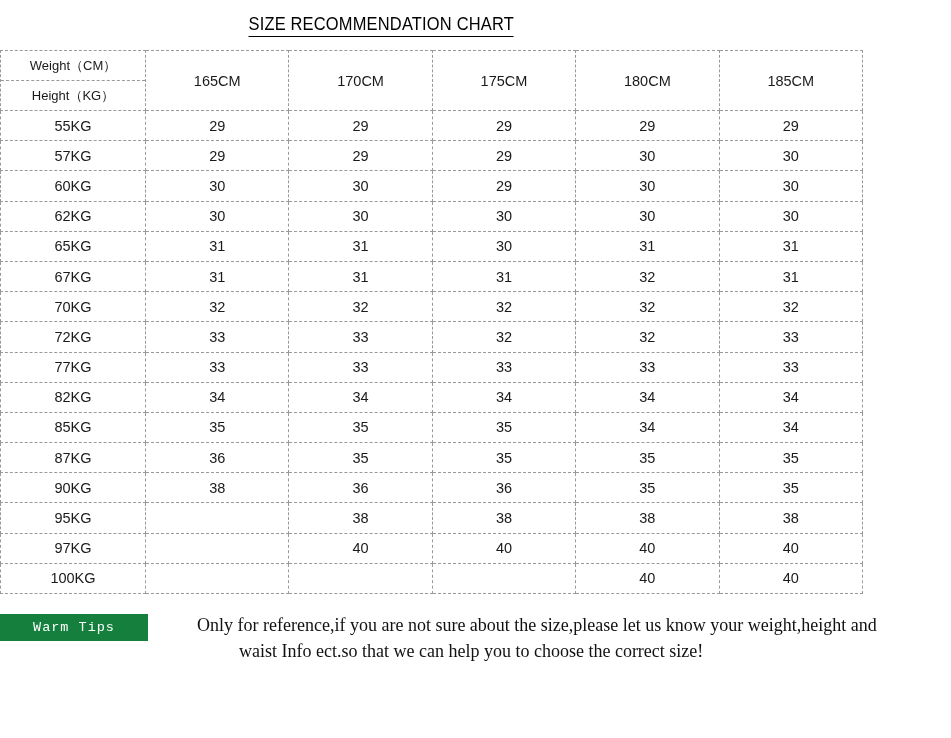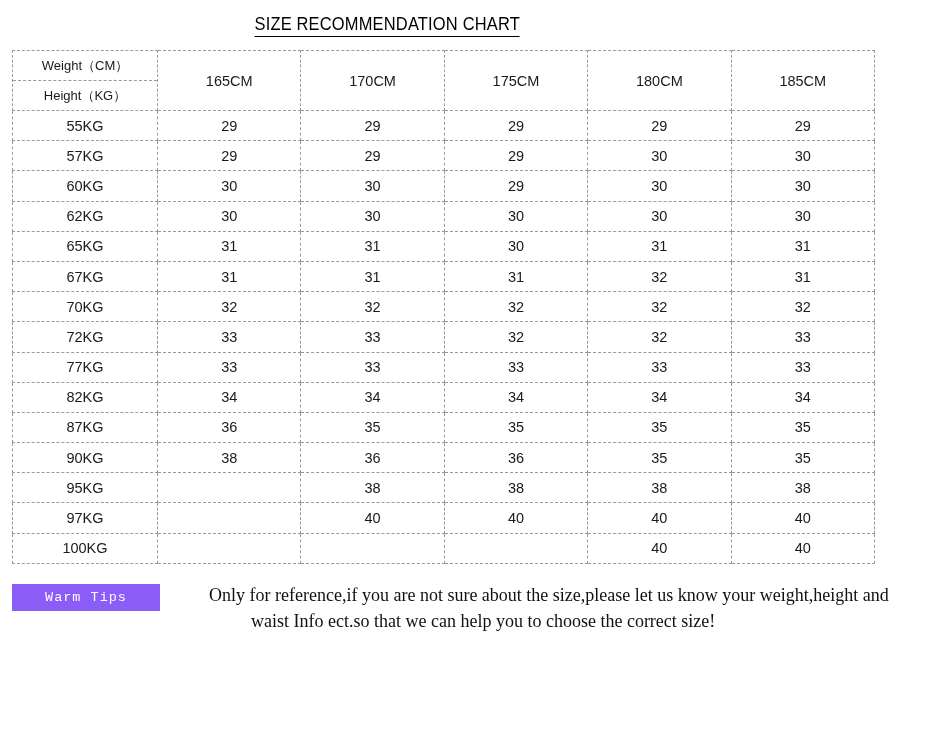--- a/index.html
+++ b/index.html
@@ -13,21 +13,20 @@
     font-family: "Liberation Sans", sans-serif;
     color: #111111;
     overflow: hidden;
   }
 
   .page {
     position: relative;
     width: 763px;
     height: 738px;
     box-sizing: border-box;
-    padding-left: 12px;
   }
 
   
   .title-wrap {
     text-align: center;
     padding-top: 14px;
     padding-bottom: 13px;
   }
   .chart-title {
     display: inline-block;
@@ -242,20 +241,28 @@
           </tr>
           <tr>
             <td class="row-label">82KG</td>
             <td class="cell-value">34</td>
             <td class="cell-value">34</td>
             <td class="cell-value">34</td>
             <td class="cell-value">34</td>
             <td class="cell-value">34</td>
           </tr>
           <tr>
+            <td class="row-label">85KG</td>
+            <td class="cell-value">35</td>
+            <td class="cell-value">35</td>
+            <td class="cell-value">35</td>
+            <td class="cell-value">34</td>
+            <td class="cell-value">34</td>
+          </tr>
+          <tr>
             <td class="row-label">87KG</td>
             <td class="cell-value">36</td>
             <td class="cell-value">35</td>
             <td class="cell-value">35</td>
             <td class="cell-value">35</td>
             <td class="cell-value">35</td>
           </tr>
           <tr>
             <td class="row-label">90KG</td>
             <td class="cell-value">38</td>
@@ -286,20 +293,20 @@
             <td class="cell-value"></td>
             <td class="cell-value"></td>
             <td class="cell-value">40</td>
             <td class="cell-value">40</td>
           </tr>
         </tbody>
     </table>
   </div>
 
   <div class="tips">
-    <span class="tips-badge" style="background-color: #8b5cf6;">Warm Tips</span>
+    <span class="tips-badge" style="background-color: #15803d;">Warm Tips</span>
     <span class="tips-text">
       <span class="tips-line">Only for reference,if you are not sure about the size,please let us know your weight,height and</span>
       <span class="tips-line second">waist Info ect.so that we can help you to choose the correct size!</span>
     </span>
   </div>
 
 </div>
 
 </body></html>

